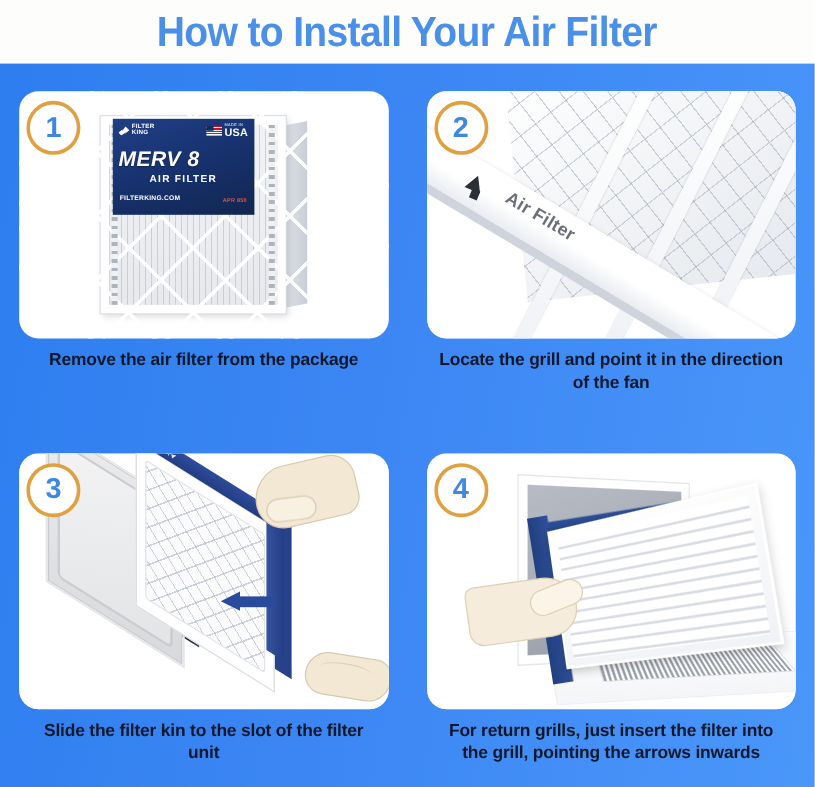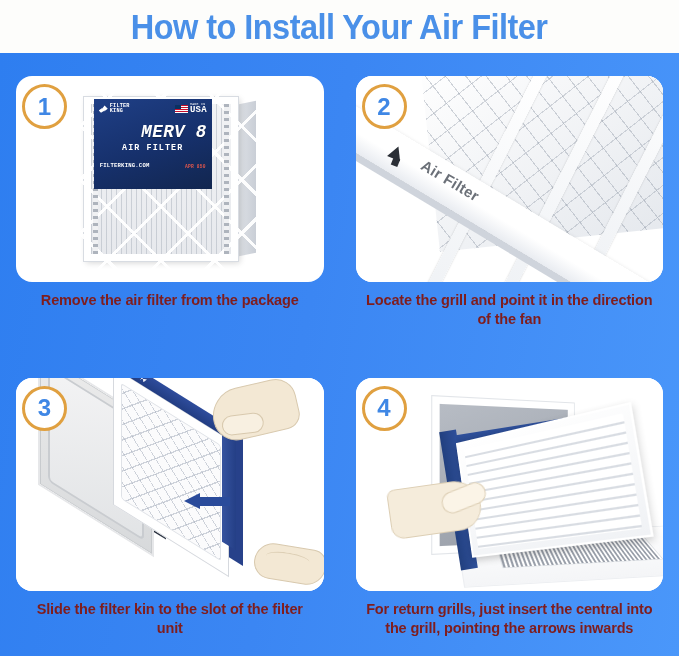--- a/index.html
+++ b/index.html
@@ -69,21 +69,21 @@
     display:flex; align-items:center; justify-content:center;
     font-size:24px; font-weight:bold;
     color:#3f87e5;
     z-index:9;
     line-height:1;
   }
 
   .caption {
     margin-top:9px;
     text-align:center;
-    color:#7f1d1d;
+    color:#0f172a;
     font-size:14.5px;
     font-weight:bold;
     line-height:1.33;
     padding:0 8px;
     letter-spacing:-0.15px;
   }
 
   
   .art { position:absolute; inset:0; }
 
@@ -122,26 +122,25 @@
   .f1-grid::after  { transform:rotate(-45deg); }
   
   .f1-rib-l, .f1-rib-r {
     position:absolute; top:0; bottom:0; width:5px;
     background:repeating-linear-gradient(0deg,#aeb4bd 0 3px, #f0f1f3 3px 7px);
   }
   .f1-rib-l { left:2px; } .f1-rib-r { right:2px; }
 
   .f1-label {
     position:absolute; left:10px; top:2px;
-    width:118px; height:90px;
+    width:118px; height:80px;
     background:linear-gradient(160deg,#1f3f86 0%, #16306b 55%, #12264f 100%);
     z-index:5;
     padding:4px 5px 0 5px;
     color:#fff;
-    font-family:Liberation Mono, monospace;
   }
   .f1-lbl-top { display:flex; align-items:center; justify-content:space-between; }
   .fk-logo { display:flex; align-items:center; gap:2px; }
   .fk-bird {
     width:9px; height:9px;
     background:#ffffff;
     clip-path:polygon(0 65%, 40% 35%, 30% 55%, 65% 10%, 100% 45%, 55% 80%, 70% 62%, 25% 92%);
   }
   .fk-words { line-height:1.0; }
   .fk-words span { display:block; font-size:5.2px; font-weight:bold; letter-spacing:.2px; }
@@ -154,21 +153,21 @@
     position:relative;
   }
   .flag::after {
     content:""; position:absolute; left:0; top:0; width:6px; height:4.3px; background:#0a3161;
   }
   .usa-txt { line-height:1; }
   .usa-txt .made { display:block; font-size:3.2px; letter-spacing:.3px; }
   .usa-txt .usa  { display:block; font-size:9px; font-weight:bold; letter-spacing:.2px; }
 
   .merv {
-    text-align:right; font-size:17.5px; font-weight:bold;
+    text-align:left; font-size:17.5px; font-weight:bold;
     letter-spacing:.4px; margin-top:7px;
     font-style:italic;
     text-shadow:0 1px 1px rgba(0,0,0,.35);
   }
   .airfilter {
     text-align:center; font-size:8.4px; font-weight:bold;
     letter-spacing:1.1px; margin-top:1px;
   }
   .f1-lbl-bot {
     display:flex; align-items:flex-end; justify-content:space-between;
@@ -545,17 +544,17 @@
           </div>
           <div class="flt4-left"></div>
           <div class="flt4-top"></div>
           <div class="grill-door">
             <div class="louvers"></div>
           </div>
           <div class="hand4"></div>
         </div>
         <div class="badge">4</div>
       </div>
-      <div class="caption">For return grills, just insert the central into the grill, pointing the arrows inwards</div>
+      <div class="caption">For return grills, just insert the filter into the grill, pointing the arrows inwards</div>
     </div>
 
   </div>
 </div>
 
 </body></html>

